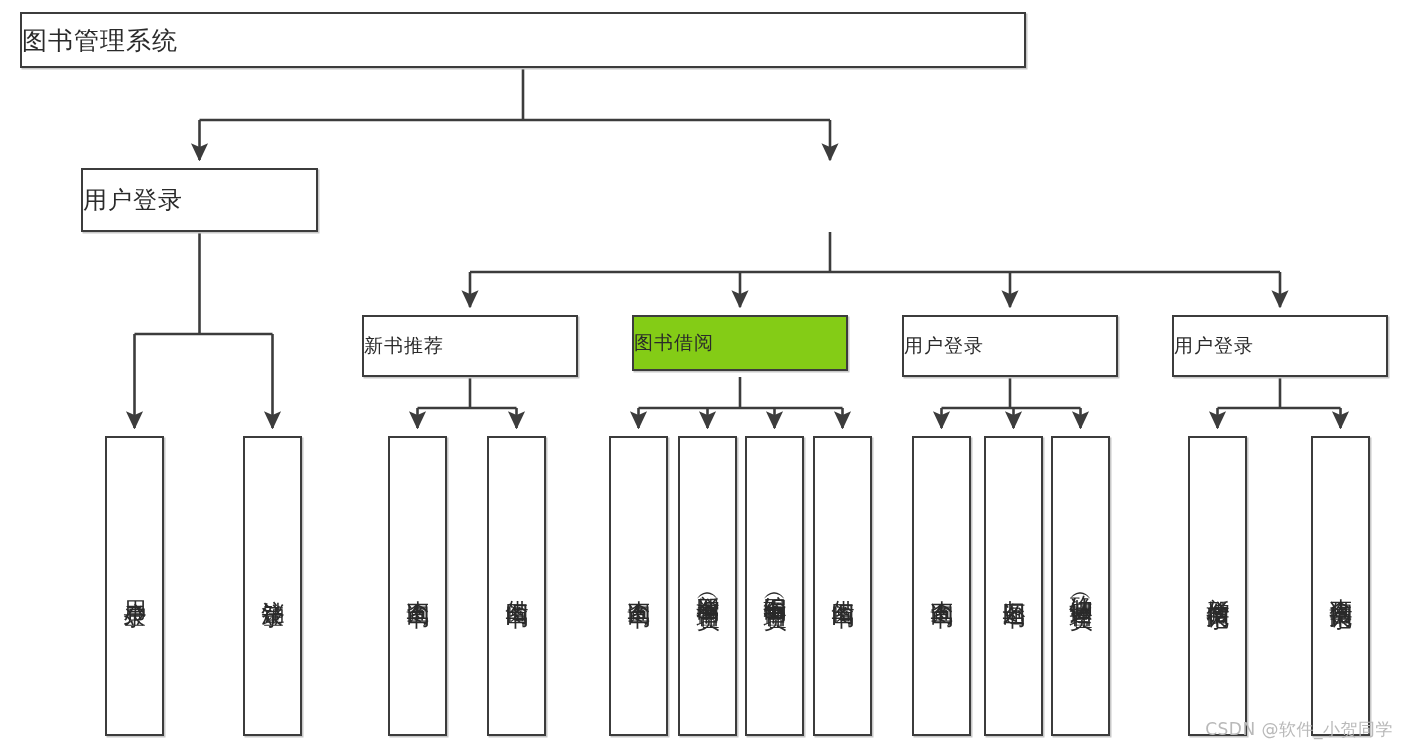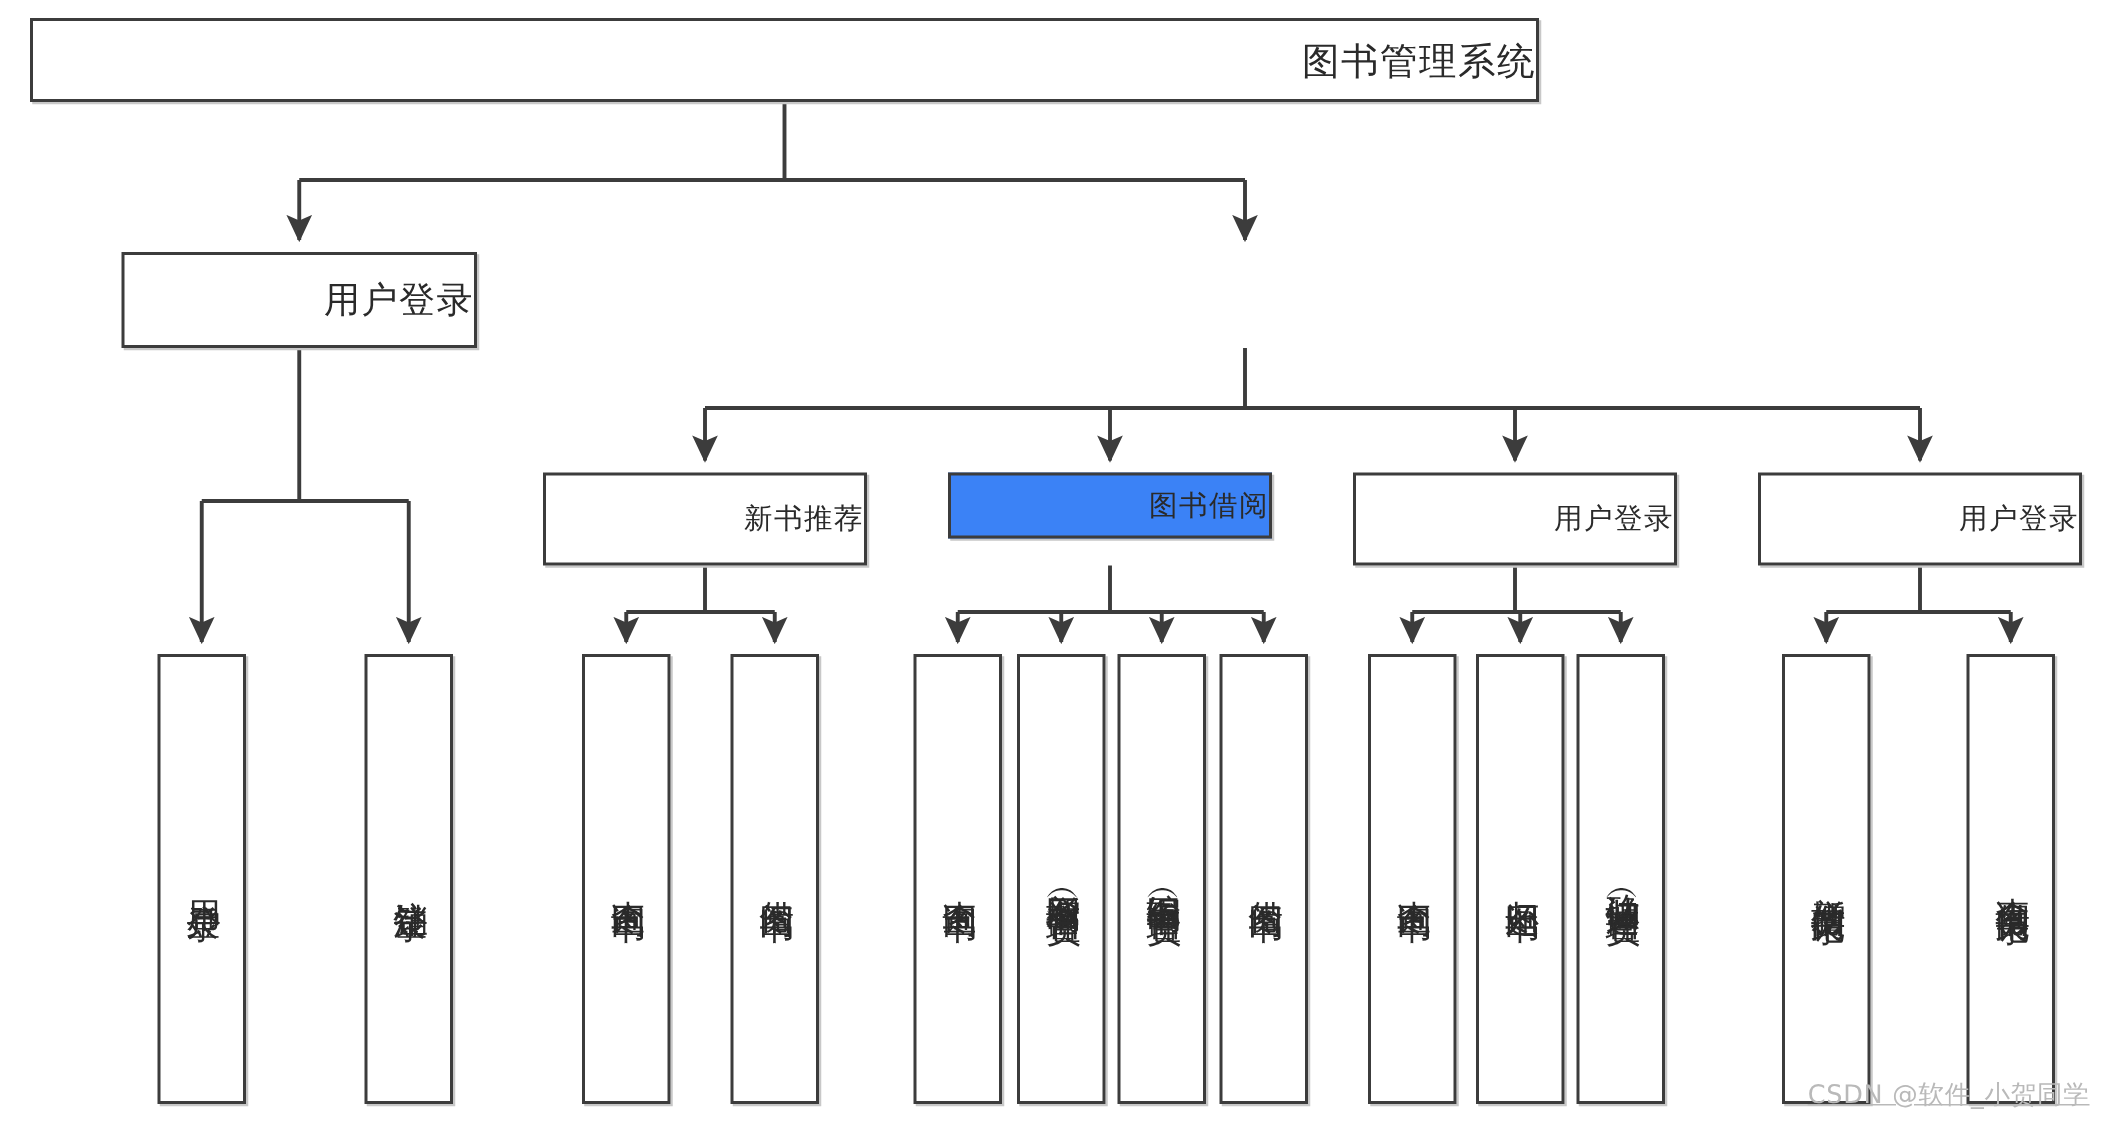--- a/index.html
+++ b/index.html
@@ -29,21 +29,21 @@
     pointer-events: none;
   }
   .node {
     position: absolute;
     box-sizing: border-box;
     background: #ffffff;
     border: 2px solid #3c3c3c;
     box-shadow: 1.5px 1.5px 0 0 #c8c8c8;
     display: flex;
     align-items: center;
-    justify-content: flex-end;
+    justify-content: flex-start;
     color: #2a2a2a;
   }
   .node-label {
     display: block;
     text-align: center;
     letter-spacing: 1px;
     white-space: nowrap;
   }
   .node.level-root .node-label { font-size: 25px; }
   .node.level-2 .node-label { font-size: 24px; }
@@ -62,21 +62,20 @@
   }
   #watermark {
     position: absolute;
     right: 12px;
     bottom: 6px;
     font-size: 17px;
     color: #b9b9b9;
     letter-spacing: 0.5px;
     white-space: nowrap;
     user-select: none;
-    text-decoration: underline;
   }
 </style>
 </head>
 <body>
 
 <div id="diagram-root">
 
   <svg class="edges" viewBox="0 0 1405 747" xmlns="http://www.w3.org/2000/svg">
     <defs>
       <marker id="arrow" viewBox="0 0 10 10" refX="9.2" refY="5" markerWidth="7" markerHeight="7" orient="auto-start-reverse">
@@ -134,21 +133,21 @@
 
   <div class="node level-2" style="left: 81px; top: 168px; width: 237px; height: 64px; border-color: rgb(60, 60, 60); background: rgb(255, 255, 255); color: rgb(42, 42, 42);">
     <span class="node-label">用户登录</span>
   </div>
 
 
   <div class="node level-3" style="left: 362px; top: 315px; width: 216px; height: 62px; border-color: rgb(60, 60, 60); background: rgb(255, 255, 255); color: rgb(42, 42, 42);">
     <span class="node-label">新书推荐</span>
   </div>
 
-  <div class="node level-3" style="left: 632px; top: 315px; width: 216px; height: 44px; border-color: rgb(60, 60, 60); background: #3b82f6; color: rgb(42, 42, 42);">
+  <div class="node level-3" style="left: 632px; top: 315px; width: 216px; height: 56px; border-color: rgb(60, 60, 60); background: #84cc16; color: rgb(42, 42, 42);">
     <span class="node-label">图书借阅</span>
   </div>
 
   <div class="node level-3" style="left: 902px; top: 315px; width: 216px; height: 62px; border-color: rgb(60, 60, 60); background: rgb(255, 255, 255); color: rgb(42, 42, 42);">
     <span class="node-label">用户登录</span>
   </div>
 
   <div class="node level-3" style="left: 1172px; top: 315px; width: 216px; height: 62px; border-color: rgb(60, 60, 60); background: rgb(255, 255, 255); color: rgb(42, 42, 42);">
     <span class="node-label">用户登录</span>
   </div>

